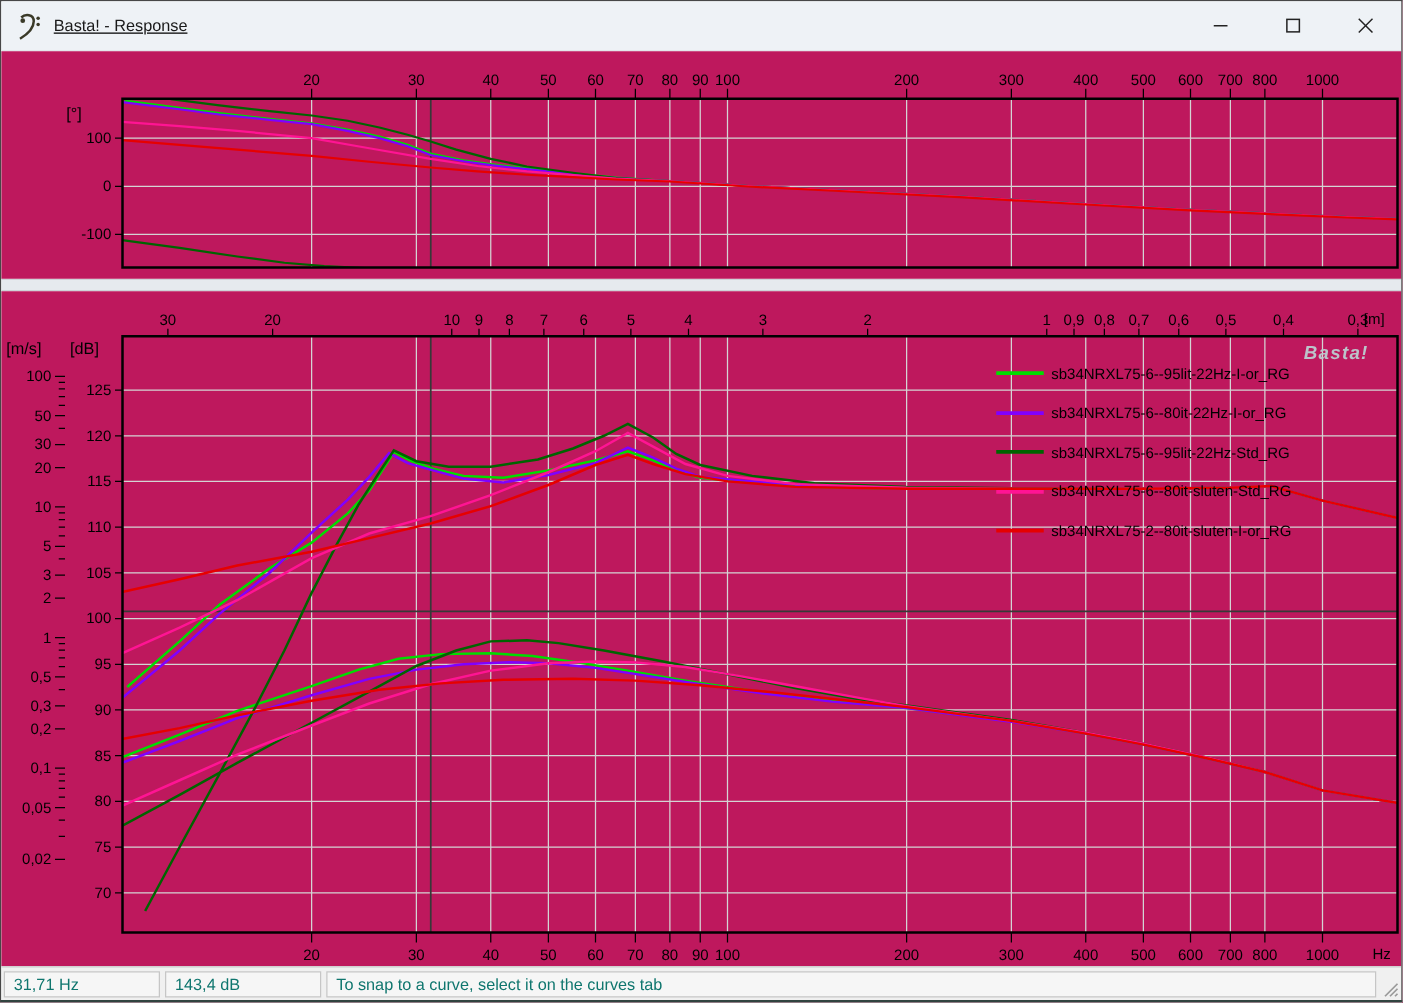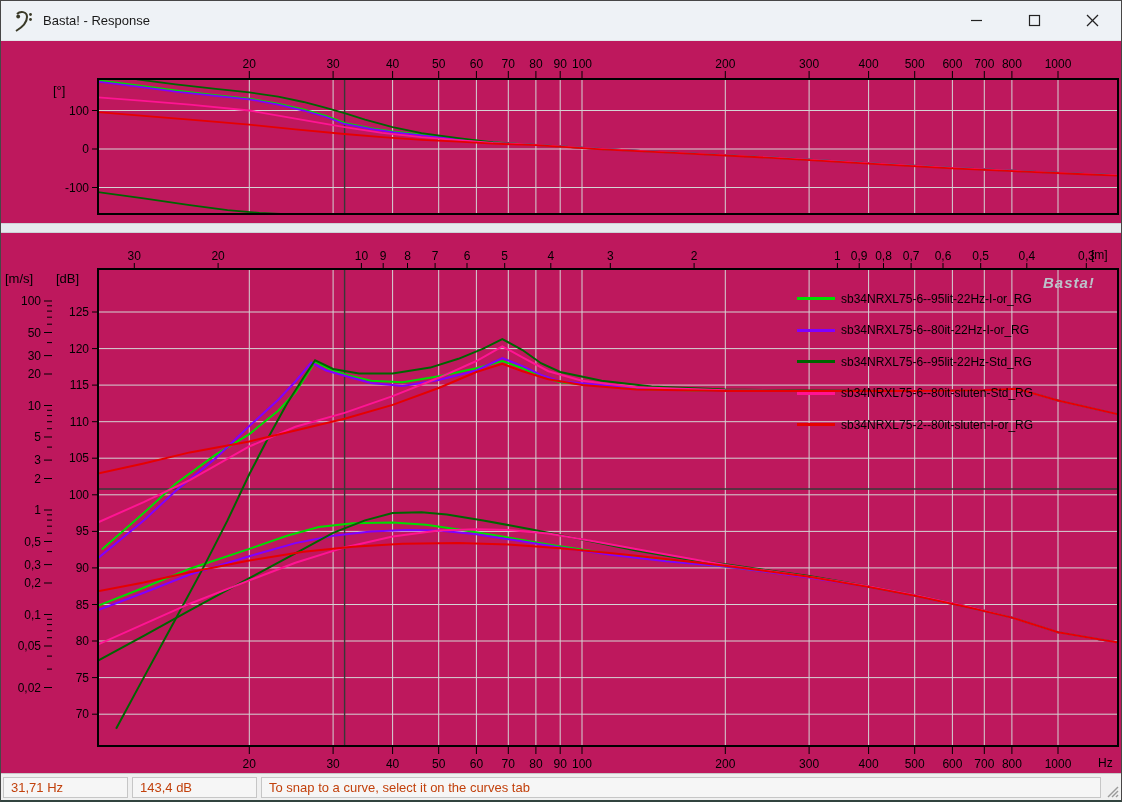--- a/index.html
+++ b/index.html
@@ -2,37 +2,37 @@
 <html><head>
 <meta charset="utf-8">
 <style>
   html,body{margin:0;padding:0;background:#8a8a8a;}
   *{box-sizing:border-box;}
   .window{
     position:relative;width:1122px;height:802px;background:#fff;
     border:1px solid #474747;border-bottom:2px solid #31443f;
     font-family:"Liberation Sans",sans-serif;overflow:hidden;
   }
-  .titlebar{height:40px;background:#eef2f6;display:flex;align-items:center;border-bottom:1px solid #e2e6ea;}
+  .titlebar{height:40px;background:#eef2f6;display:flex;align-items:center;border-bottom:1px solid #e2e6ea;text-decoration:underline;}
   .app-icon{width:22px;height:24px;margin:0 8px 0 12px;display:flex;align-items:center;justify-content:center;}
   .title-text{font-size:13px;color:#191919;}
   .win-controls{margin-left:auto;display:flex;height:100%;}
   .win-btn{width:58px;height:100%;display:flex;align-items:center;justify-content:center;background:transparent;border:0;padding:0;cursor:default;}
   .plot-panel{position:relative;background:#be185d;}
   #phase-panel{height:182px;}
   #resp-panel{height:540px;}
   .splitter{height:10px;background:#e6eaee;border-top:1px solid #cdd2d7;border-bottom:1px solid #cdd2d7;}
   svg.plot{position:absolute;left:0;top:0;}
   .unit-label{position:absolute;font-size:13px;color:#000;white-space:nowrap;}
   .legend{position:absolute;left:796px;top:44px;}
   .legend-row{display:flex;align-items:center;height:19.5px;white-space:nowrap;margin-top:12px;}
   .legend-swatch{display:inline-block;width:38px;height:3px;margin-right:6px;}
   .legend-label{font-size:12px;color:#000;}
   .watermark{position:absolute;left:1042px;top:41px;font-size:15px;font-weight:bold;font-style:italic;letter-spacing:1px;color:#bcc3ca;text-align:right;}
-  .statusbar{height:27px;background:#f0f0f0;border-top:1px solid #c9c9c9;display:flex;align-items:center;padding:2px 2px;font-size:13px;color:#c2410c;position:relative;}
+  .statusbar{height:27px;background:#f0f0f0;border-top:1px solid #c9c9c9;display:flex;align-items:center;padding:2px 2px;font-size:13px;color:#0f766e;position:relative;}
   .status-panel{background:#f6f6f6;border:1px solid #c6c6c6;height:21px;line-height:19px;padding:0 7px;margin-right:4px;overflow:hidden;white-space:nowrap;}
   .sp-freq{width:125px;}
   .sp-level{width:125px;}
   .sp-hint{flex:1;margin-right:18px;}
   .resize-grip{position:absolute;right:2px;bottom:2px;width:14px;height:14px;}
 </style>
 </head>
 <body>
 
 <div class="window">

